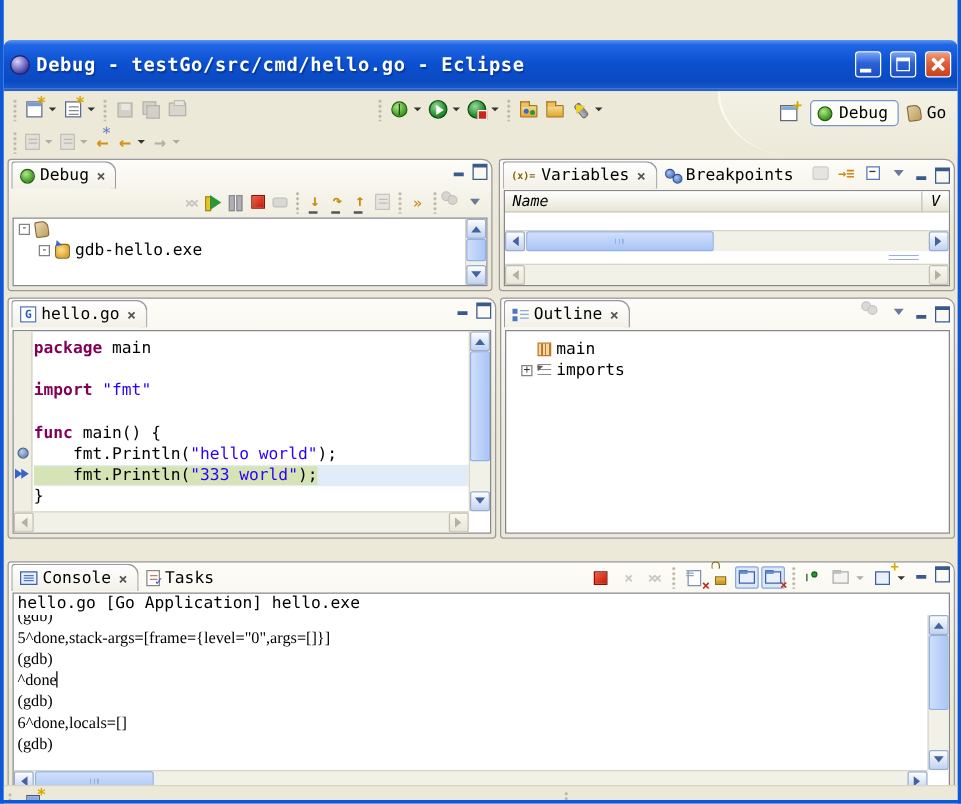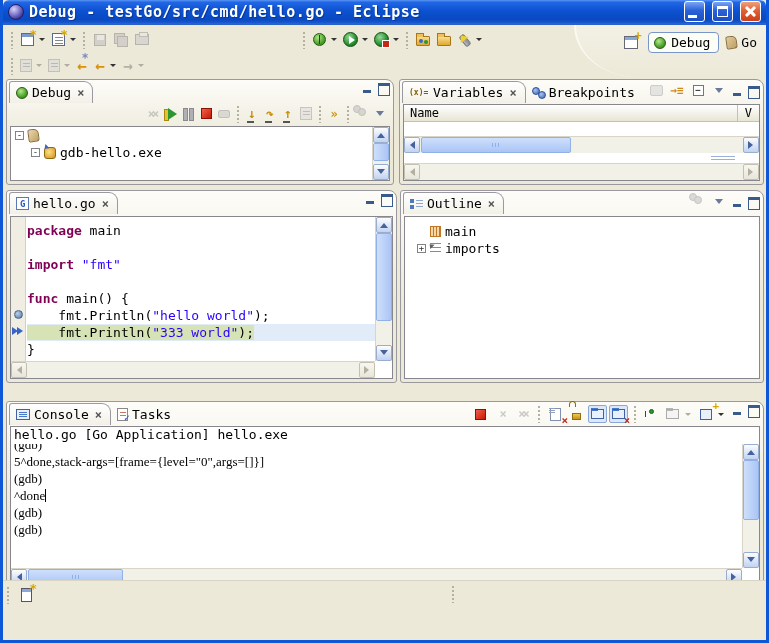--- a/index.html
+++ b/index.html
@@ -1,19 +1,19 @@
 <!DOCTYPE html>
 <html><head>
 <meta charset="utf-8">
 <style>
   html,body{margin:0;padding:0;background:#fff;}
   *{box-sizing:border-box;}
   .window{position:relative;width:769px;height:643px;border-left:3px solid #0e58d8;border-right:3px solid #0e58d8;border-bottom:3px solid #0e58d8;font-family:"DejaVu Sans Mono",monospace;overflow:hidden;background:#ece9d8;}
   
-  .titlebar{height:23px;background:linear-gradient(180deg,#5a96f5 0%,#2166e4 10%,#0d52d2 45%,#0a49c0 85%,#1a5ad0 100%);display:flex;align-items:center;padding:0 5px;gap:5px;border-radius:6px 6px 0 0;}
+  .titlebar{height:39px;background:linear-gradient(180deg,#5a96f5 0%,#2166e4 10%,#0d52d2 45%,#0a49c0 85%,#1a5ad0 100%);display:flex;align-items:center;padding:0 5px;gap:5px;border-radius:6px 6px 0 0;margin-top:32px;}
   .app-icon{width:16px;height:16px;border-radius:50%;background:radial-gradient(circle at 35% 30%,#d8d4f8,#7a74cc 45%,#332e8a 80%);border:1px solid #222066;flex:0 0 auto;}
   .title-text{flex:1;color:#fff;font-weight:bold;font-size:15px;letter-spacing:.5px;text-shadow:1px 1px 1px #06369a;white-space:nowrap;overflow:hidden;}
   .wbtn{width:21px;height:21px;border:1px solid #fff;border-radius:3px;margin-left:2px;position:relative;background:linear-gradient(180deg,#7aa4f4,#2a62d8 45%,#1c4fc0);flex:0 0 auto;}
   .wbtn.close{background:linear-gradient(180deg,#f0a078,#e06038 45%,#c84018);}
   .wbtn .g-min{position:absolute;left:3px;bottom:3px;width:9px;height:3px;background:#fff;}
   .wbtn .g-max{position:absolute;left:4px;top:4px;width:11px;height:11px;border:1px solid #fff;border-top:3px solid #fff;}
   .wbtn .g-x1,.wbtn .g-x2{position:absolute;left:3px;top:8px;width:13px;height:3px;background:#fff;border-radius:1px;}
   .g-x1{transform:rotate(45deg);} .g-x2{transform:rotate(-45deg);}
   
   .menubar{height:25px;display:flex;align-items:center;padding-left:4px;font-size:13px;background:#ece9d8;}
@@ -401,21 +401,21 @@
           <span class="pt">
               <span class="i-collapse">−</span>
             </span>
           <span class="pt">
               <span class="i-vmenu"></span>
             </span>
           <span class="pm pm-min"></span>
           <span class="pm pm-max"></span>
         </span>
       </div>
-      <div class="pbody" style="top:24px;">
+      <div class="pbody" style="top:24px;font-style:italic;">
         <div class="vhdr">
           <span>Name</span>
           <span class="vh-div"></span>
           <span class="vh-val">V</span>
         </div>
         <div style="height:13px;background:#fff;"></div>
         <div class="sb-track-h" style="left:0;right:0;top:31px;">
           <span class="sb-btn" style="left:0;top:0;">
               <span class="tri t-left"></span>
             </span>
@@ -571,20 +571,21 @@
       </div>
       <div class="pbody" style="top:24px;">
         <div class="console-title">hello.go [Go Application] hello.exe</div>
         <div class="console-text">
           <div style="margin-top:-8px;">
               <div class="console-line">(gdb)</div>
               <div class="console-line">5^done,stack-args=[frame={level="0",args=[]}]</div>
               <div class="console-line">(gdb)</div>
               <div class="console-line">^done<span class="caret"></span></div>
               <div class="console-line">(gdb)</div>
+              <div class="console-line">6^done,locals=[]</div>
               <div class="console-line">(gdb)</div>
             </div>
         </div>
         <div class="sb-track-v" style="right:0;top:17px;bottom:17px;">
           <span class="sb-btn" style="top:0;">
               <span class="tri t-up"></span>
             </span>
           <span class="sb-thumb-v" style="top:16px;height:60px;"></span>
           <span class="sb-btn" style="bottom:0;">
               <span class="tri t-down"></span>

